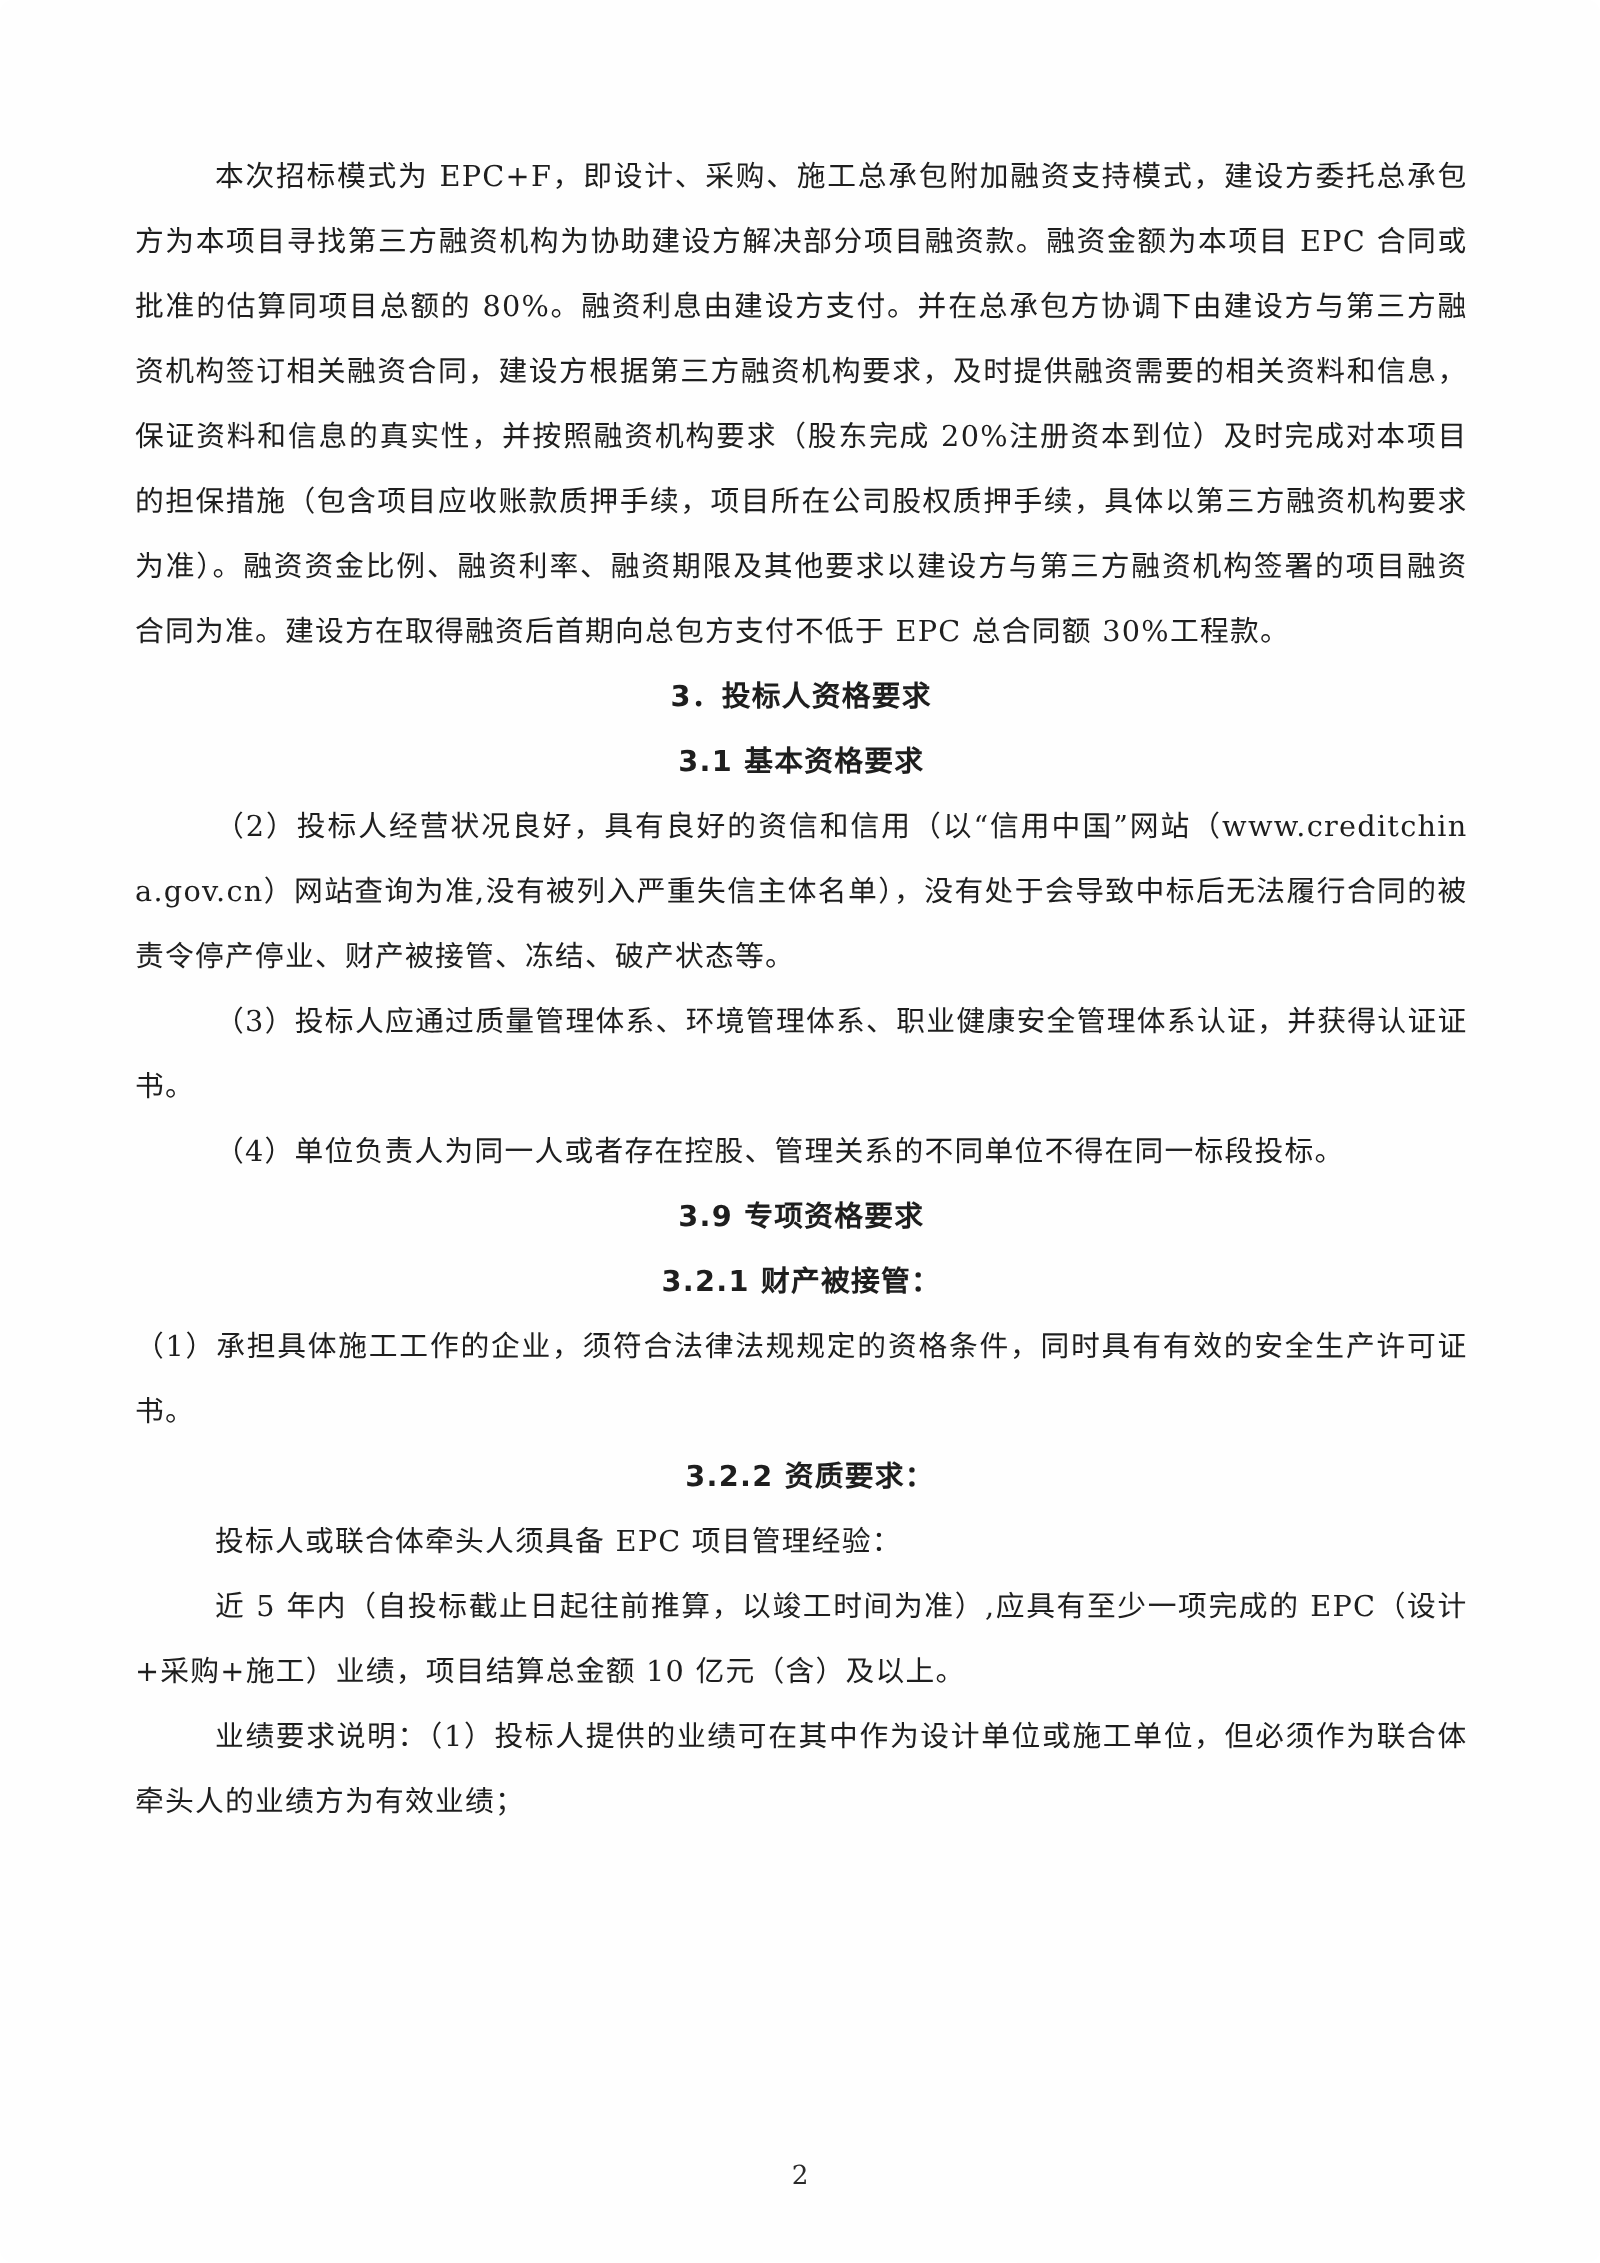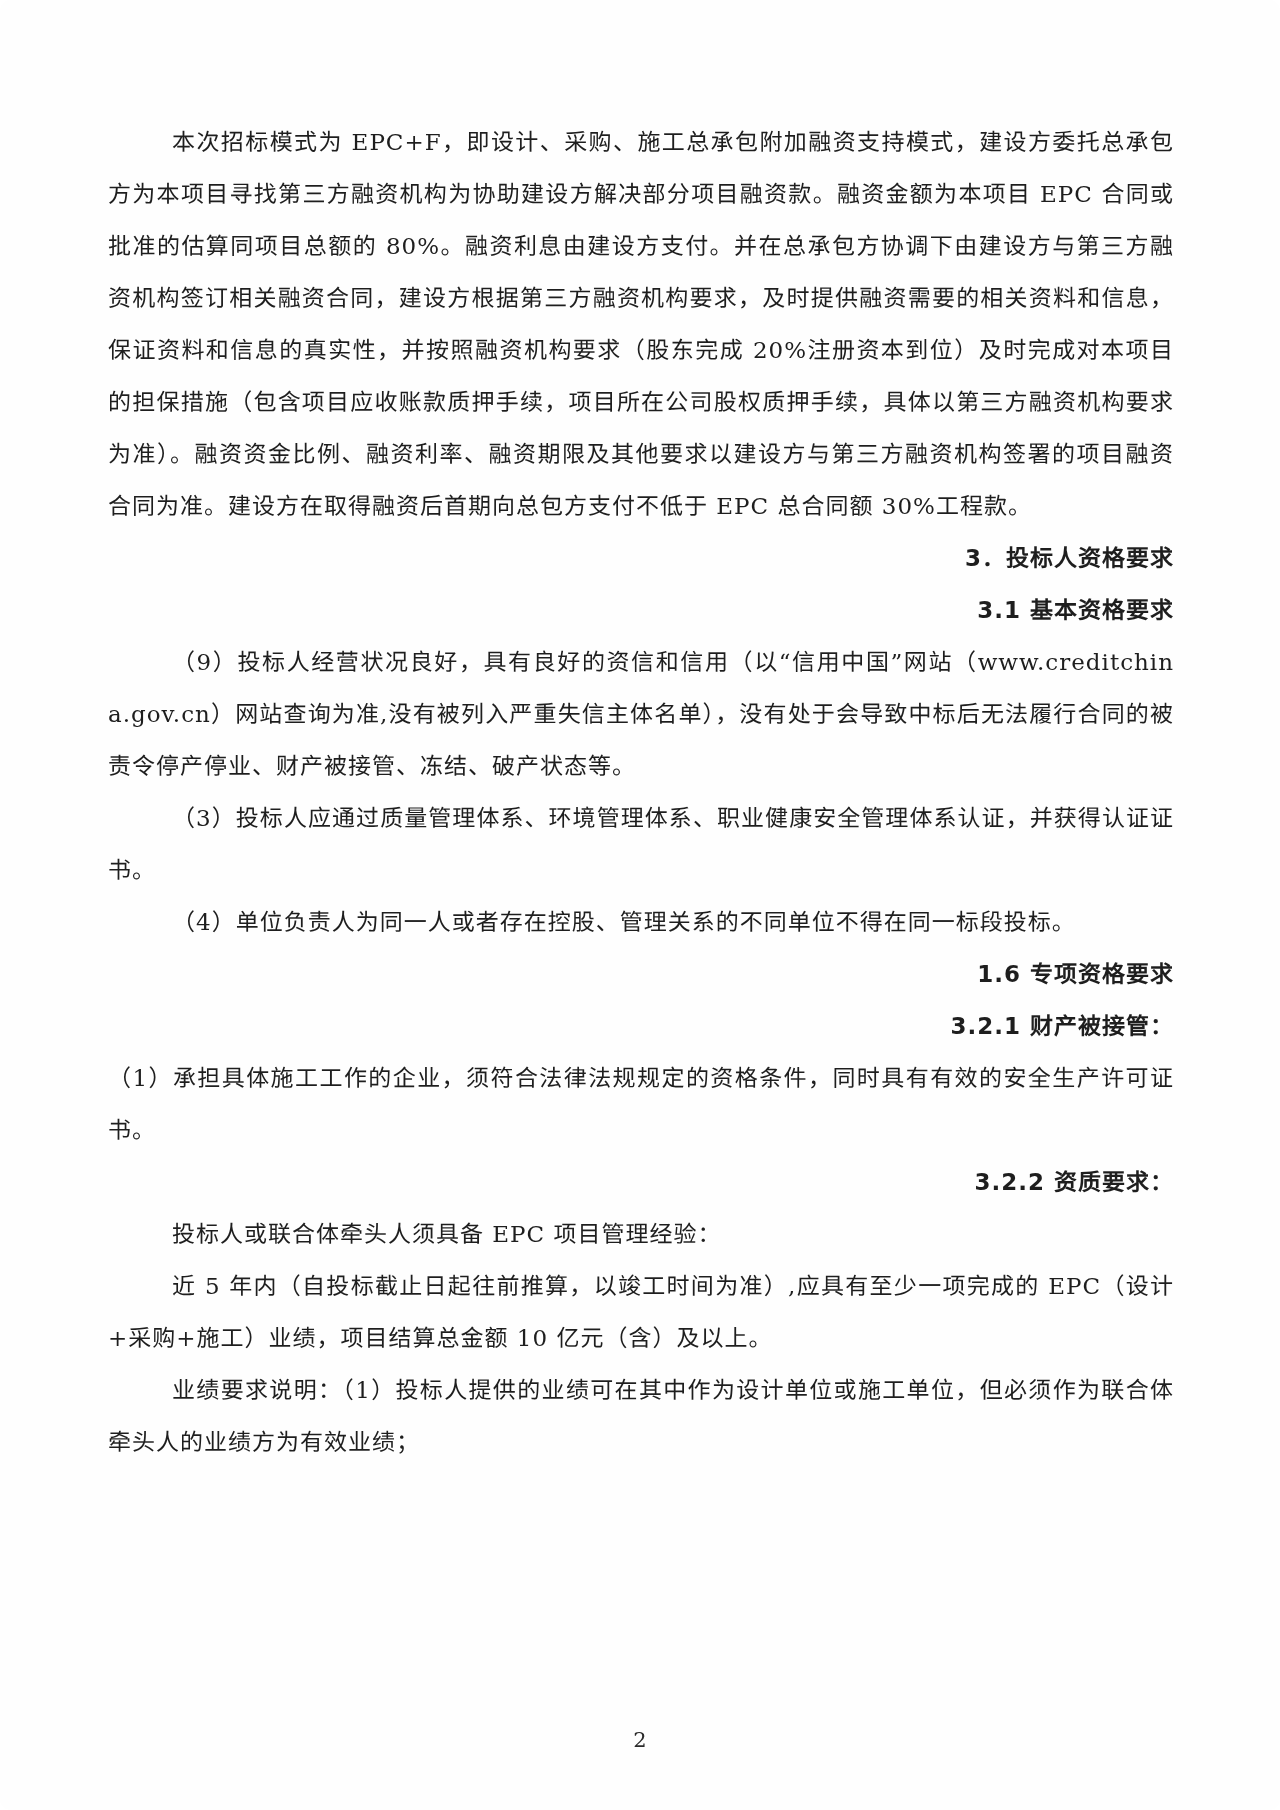--- a/index.html
+++ b/index.html
@@ -30,21 +30,21 @@
   }
   .body-text {
     font-weight: normal;
   }
   .indent {
     text-indent: 64px;
   }
   .doc-heading {
     font-family: "DejaVu Sans", "Liberation Sans", sans-serif;
     font-weight: bold;
-    text-align: right;
+    text-align: center;
     letter-spacing: 1px;
   }
   .sub-indent {
     padding-left: 14px;
   }
   .page-number {
     position: absolute;
     left: 0;
     right: 0;
     bottom: 58px;
@@ -59,28 +59,28 @@
 
 <div class="sheet">
 
   <p class="body-text indent">本次招标模式为 EPC+F，即设计、采购、施工总承包附加融资支持模式，建设方委托总承包方为本项目寻找第三方融资机构为协助建设方解决部分项目融资款。融资金额为本项目 EPC 合同或批准的估算同项目总额的 80%。融资利息由建设方支付。并在总承包方协调下由建设方与第三方融资机构签订相关融资合同，建设方根据第三方融资机构要求，及时提供融资需要的相关资料和信息，保证资料和信息的真实性，并按照融资机构要求（股东完成 20%注册资本到位）及时完成对本项目的担保措施（包含项目应收账款质押手续，项目所在公司股权质押手续，具体以第三方融资机构要求为准）。融资资金比例、融资利率、融资期限及其他要求以建设方与第三方融资机构签署的项目融资合同为准。建设方在取得融资后首期向总包方支付不低于 EPC 总合同额 30%工程款。</p>
 
   <h2 class="doc-heading">3．投标人资格要求</h2>
 
   <h3 class="doc-heading">3.1 基本资格要求</h3>
 
 
-  <p class="body-text indent">（9）投标人经营状况良好，具有良好的资信和信用（以“信用中国”网站（www.creditchina.gov.cn）网站查询为准,没有被列入严重失信主体名单），没有处于会导致中标后无法履行合同的被责令停产停业、财产被接管、冻结、破产状态等。</p>
+  <p class="body-text indent">（2）投标人经营状况良好，具有良好的资信和信用（以“信用中国”网站（www.creditchina.gov.cn）网站查询为准,没有被列入严重失信主体名单），没有处于会导致中标后无法履行合同的被责令停产停业、财产被接管、冻结、破产状态等。</p>
 
   <p class="body-text indent">（3）投标人应通过质量管理体系、环境管理体系、职业健康安全管理体系认证，并获得认证证书。</p>
 
   <p class="body-text indent">（4）单位负责人为同一人或者存在控股、管理关系的不同单位不得在同一标段投标。</p>
 
 
-  <h3 class="doc-heading">1.6 专项资格要求</h3>
+  <h3 class="doc-heading">3.9 专项资格要求</h3>
 
   <h4 class="doc-heading">3.2.1 财产被接管：</h4>
 
 
   <p class="body-text">（1）承担具体施工工作的企业，须符合法律法规规定的资格条件，同时具有有效的安全生产许可证书。</p>
 
   <h4 class="doc-heading sub-indent">3.2.2 资质要求：</h4>
 
   <p class="body-text indent">投标人或联合体牵头人须具备 EPC 项目管理经验：</p>
 

